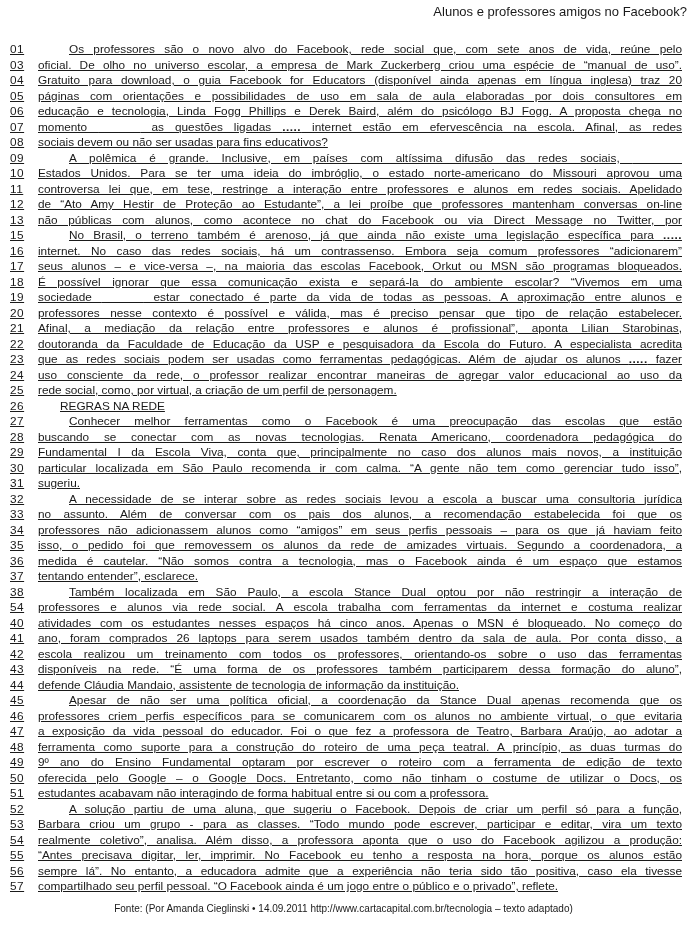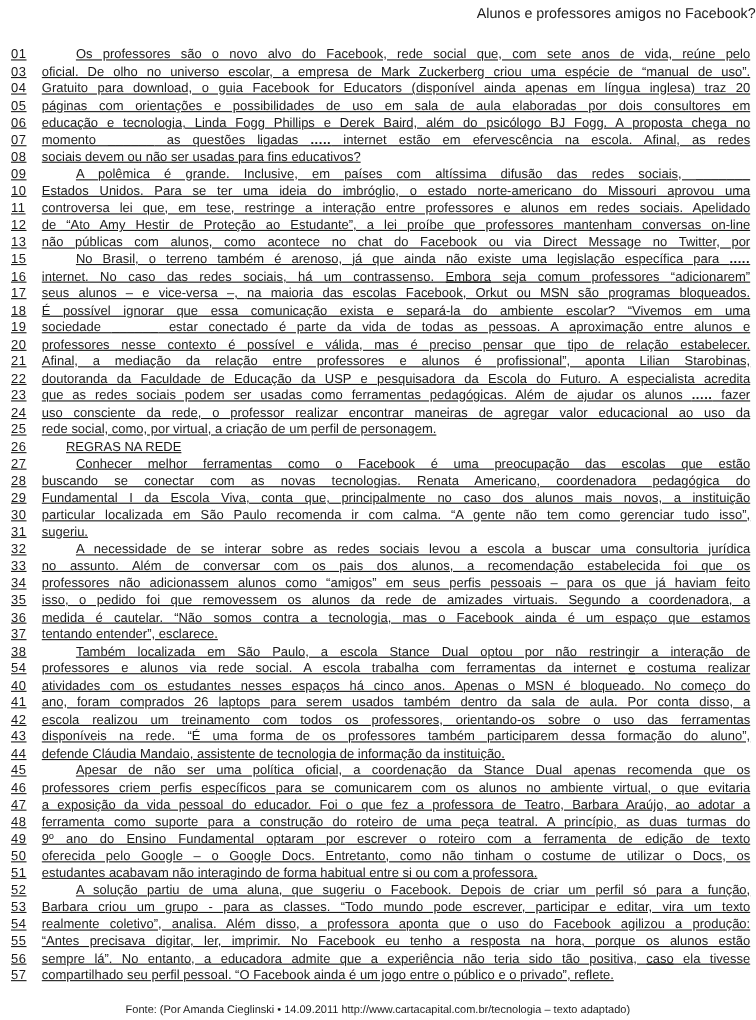--- a/index.html
+++ b/index.html
@@ -38,21 +38,21 @@
   .line.j .text {
     text-align: justify;
     text-align-last: justify;
     text-justify: inter-word;
   }
   .line.ind-p .text { text-indent: 31px; }
   .line.ind-h .text { text-indent: 22px; }
   .seg-u { text-decoration: underline; }
   .seg-b { font-weight: bold; letter-spacing: 0.5px; }
   .source {
-    margin-top: 18px;
+    margin-top: 8px;
     text-align: center;
     font-size: 10px;
     line-height: 12px;
   }
 </style>
 </head>
 <body>
 
 <div class="page">
   <div class="title">Alunos e professores amigos no Facebook?</div>

